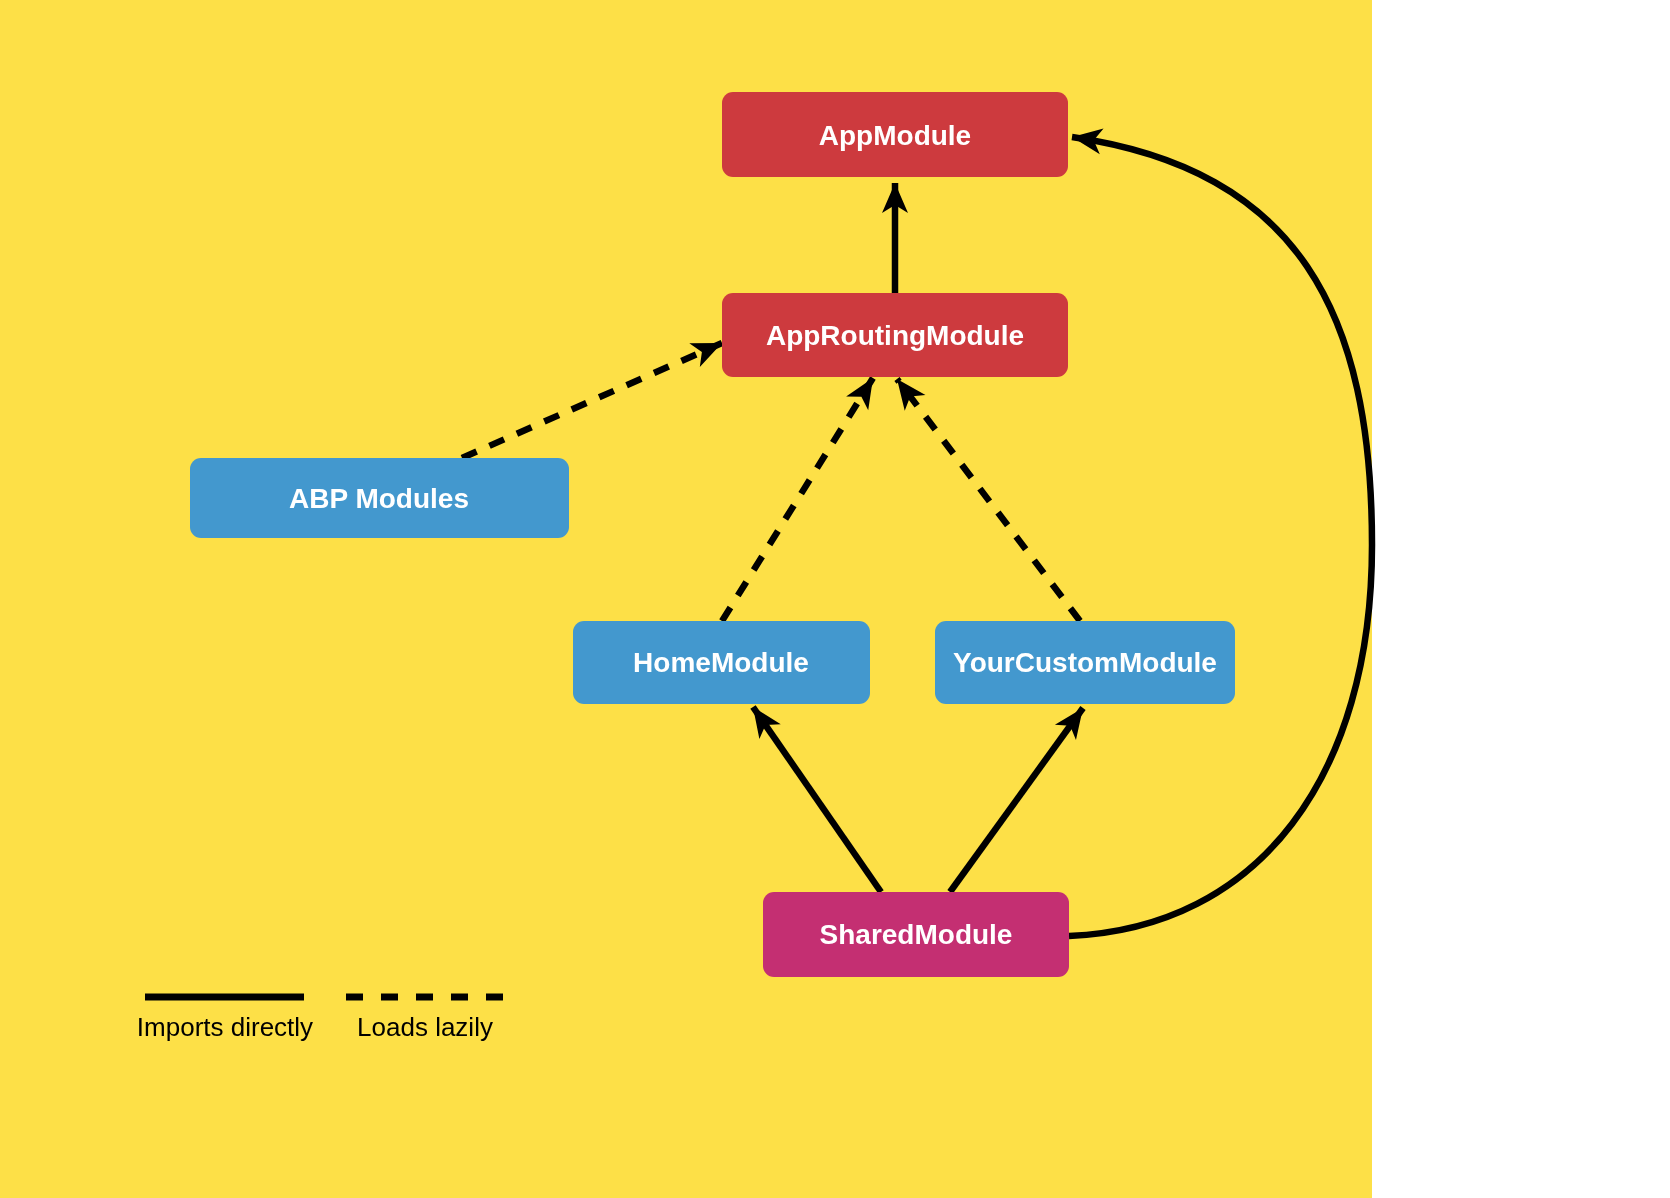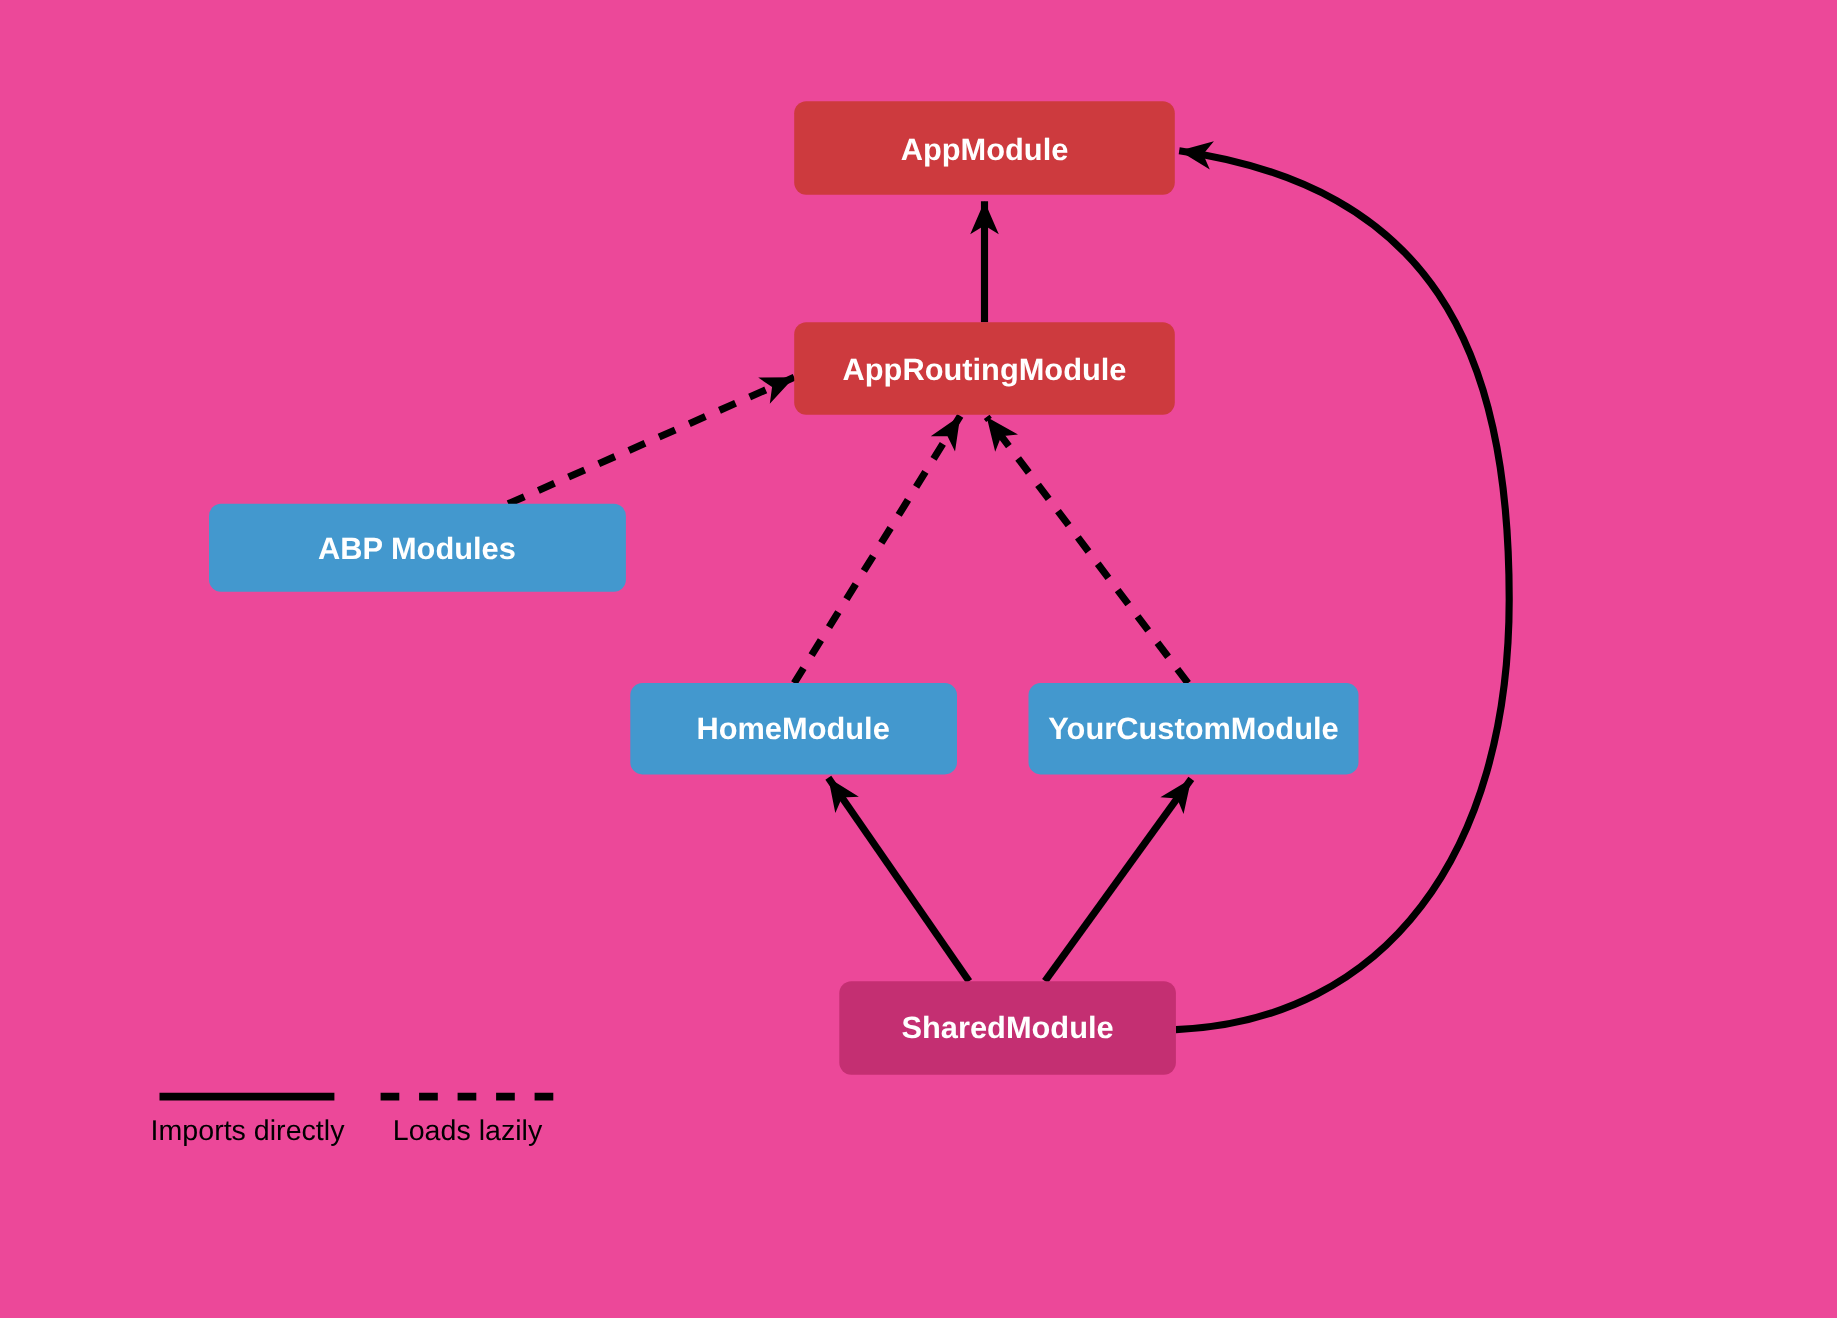--- a/index.html
+++ b/index.html
@@ -5,23 +5,23 @@
   html, body {
     margin: 0;
     padding: 0;
     background: #ffffff;
     width: 1670px;
     height: 1198px;
     overflow: hidden;
   }
   .canvas {
     position: relative;
-    width: 1670px;
+    width: 1372px;
     height: 1198px;
-    background: #ec4899;
+    background: #fde047;
   }
   svg { display: block; }
   .node-label {
     font-family: "Liberation Sans", sans-serif;
     font-weight: bold;
     font-size: 28px;
     text-anchor: middle;
   }
   .legend-label {
     font-family: "Liberation Sans", sans-serif;

